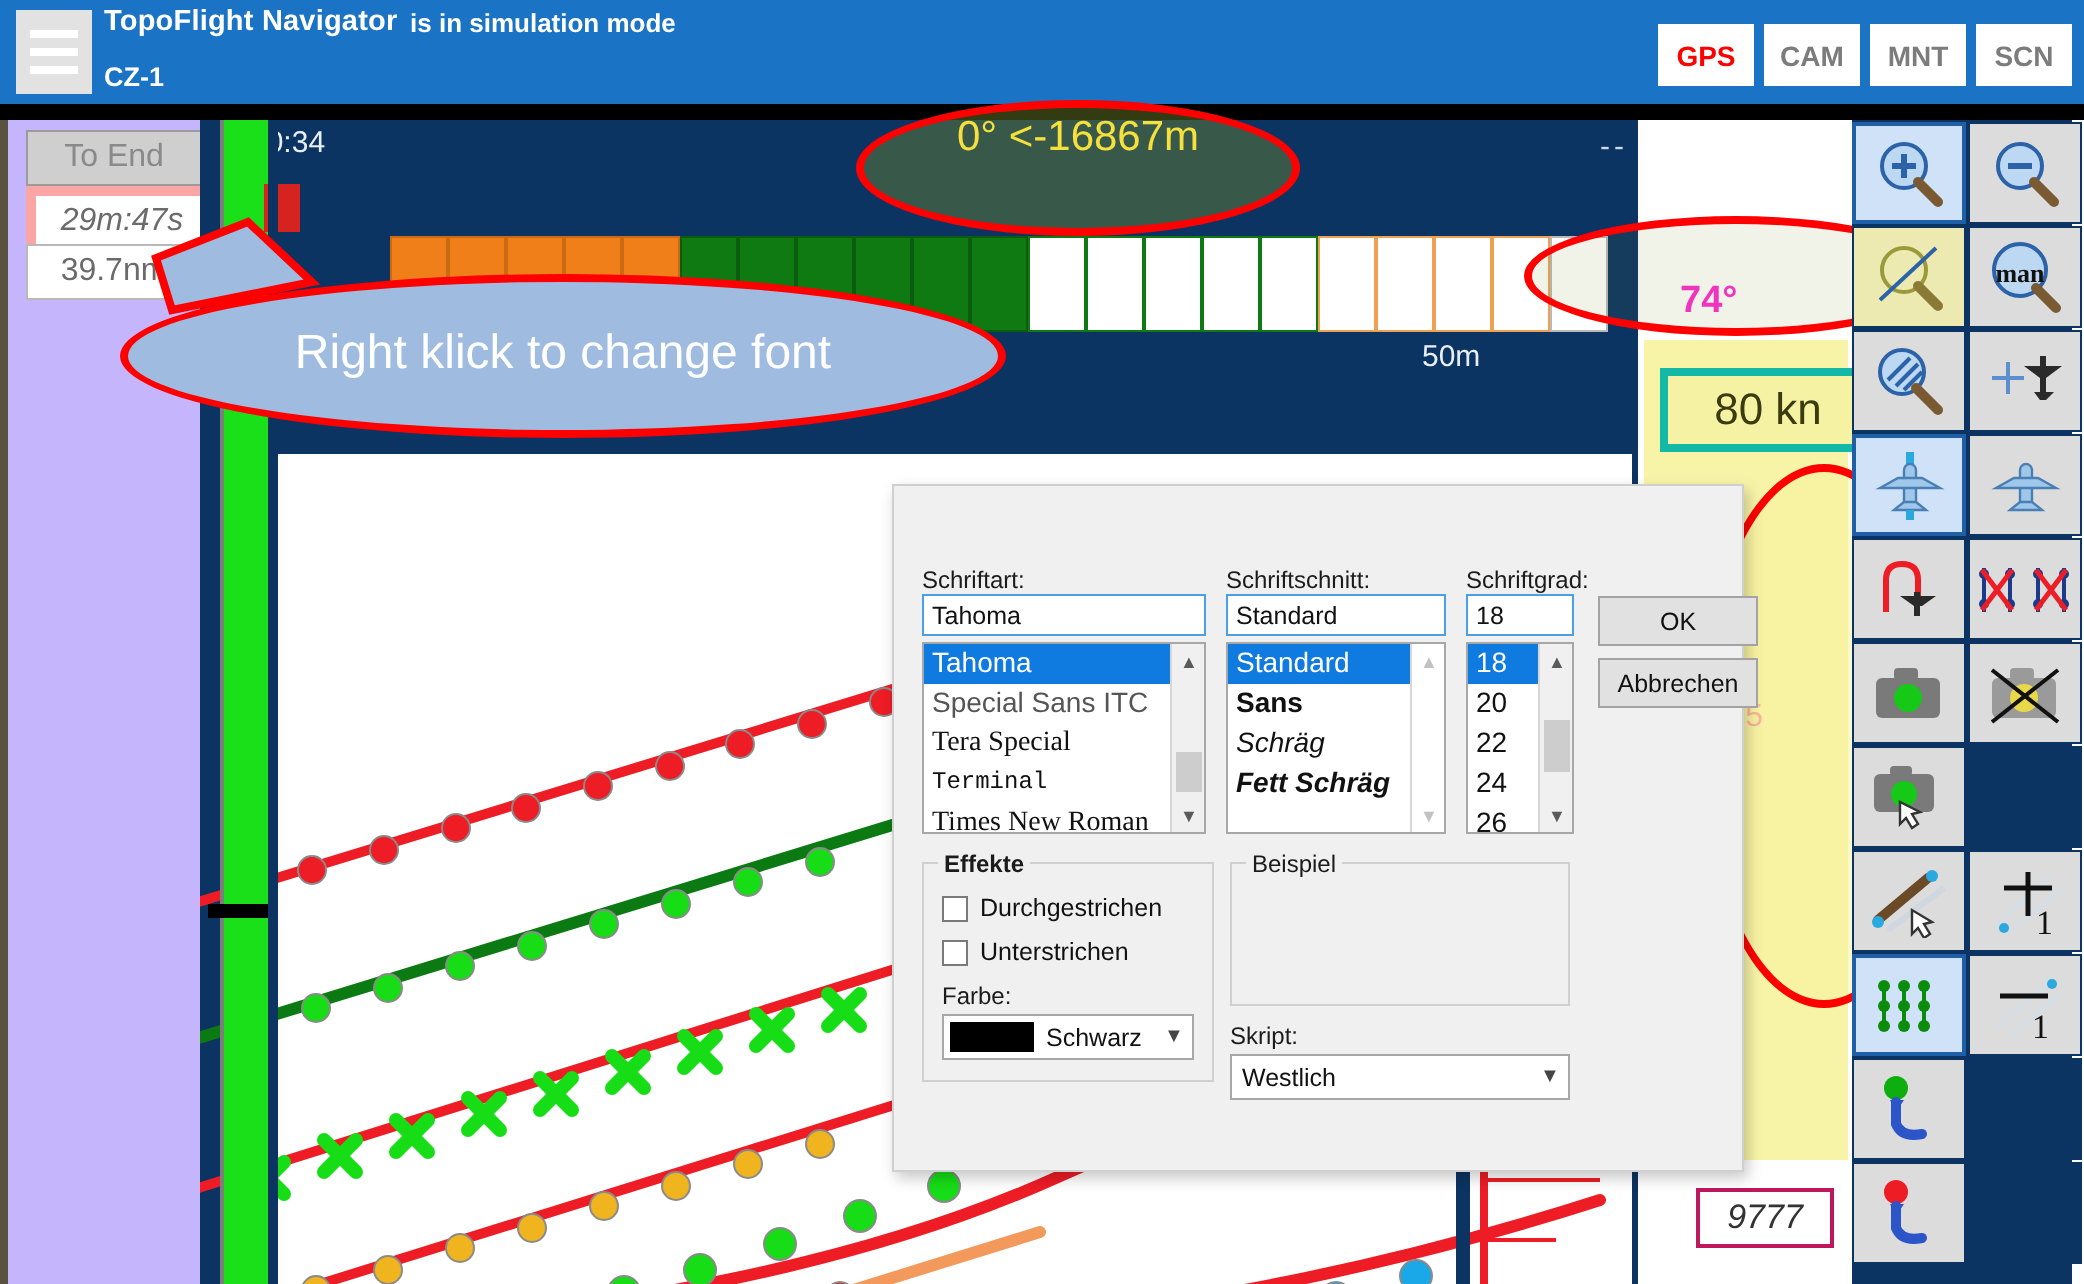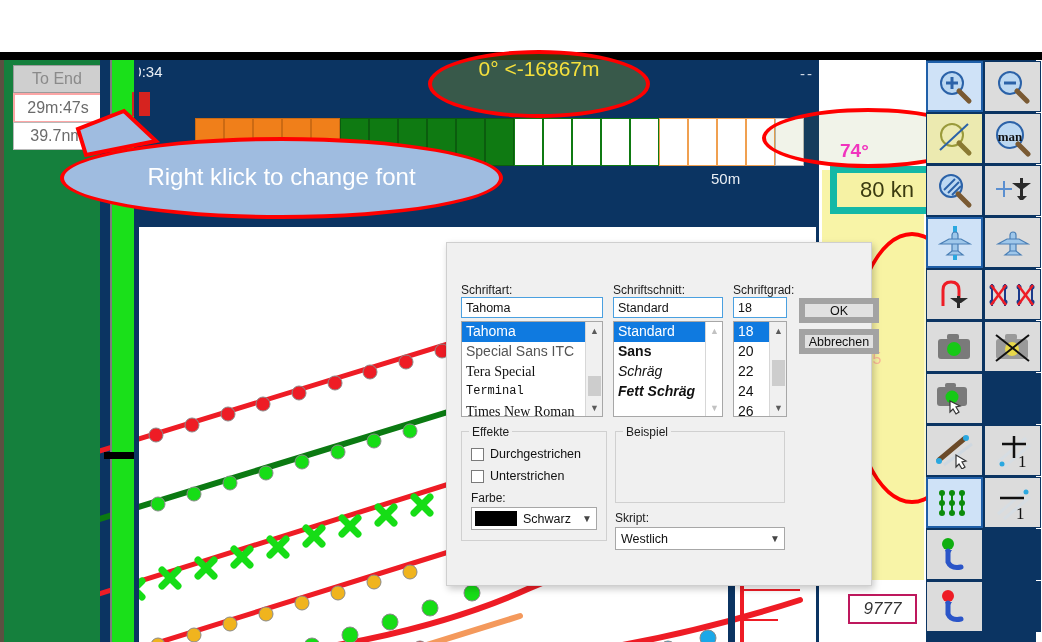--- a/index.html
+++ b/index.html
@@ -16,26 +16,26 @@
   .app-proj{position:absolute;left:52px;top:31px;color:#ffffff;font-size:13.5px;font-weight:bold;}
   .modebtns{position:absolute;right:6px;top:12px;display:flex;gap:5px;}
   .modebtn{width:48px;height:31px;background:#ffffff;display:flex;align-items:center;justify-content:center;
            font-size:14px;font-weight:bold;color:#7c7c7c;}
   .modebtn.active{color:#ff0000;}
 
   
   .blackstrip{position:absolute;left:0;top:52px;width:1042px;height:8px;background:#000000;}
 
   
-  .leftpanel{position:absolute;left:0;top:60px;width:100px;height:582px;background:#15803d;
+  .leftpanel{position:absolute;left:0;top:60px;width:100px;height:582px;background:#c4b5fd;
              border-left:4px solid #5b5141;}
   .lp-btn{position:absolute;left:9px;width:86px;height:26px;display:flex;align-items:center;justify-content:center;
           font-size:16px;color:#8a8a8a;}
   .lp-toend{top:5px;background:#cfcfcf;border:1px solid #9b9b9b;}
-  .lp-time{top:33px;background:#ffffff;border:2px solid #fca5a5;color:#6b6b6b;}
+  .lp-time{top:33px;background:#ffffff;border:5px solid #fca5a5;color:#6b6b6b;font-style:italic;}
   .lp-dist{top:62px;background:#ffffff;border:1px solid #b9b9b9;color:#6b6b6b;}
 
   
   .maparea{position:absolute;left:100px;top:60px;width:826px;height:582px;background:#0b3462;overflow:hidden;}
   .mapwhite{position:absolute;left:36px;top:167px;width:790px;height:415px;background:#ffffff;}
   .clocktxt{position:absolute;left:25px;top:3px;color:#e9eef4;font-size:15px;}
 
   
   .greenribbon{position:absolute;left:10px;top:0;width:22px;height:582px;background:#1ae01a;border-left:2px solid #7d7d7d;border-right:2px solid #0b3462;}
   .redtick{position:absolute;left:32px;top:32px;width:18px;height:24px;background:#d6231f;}
@@ -45,21 +45,21 @@
   
   .progrow{position:absolute;left:95px;top:58px;height:48px;display:flex;gap:0px;}
   .progrow .cell{width:29px;height:48px;border:1px solid #b9b9b9;box-sizing:border-box;}
   .lbl50a{position:absolute;left:100px;top:110px;color:#e9eef4;font-size:15px;}
   .lbl50b{position:absolute;left:611px;top:110px;color:#e9eef4;font-size:15px;}
   .dashmark{position:absolute;left:700px;top:5px;color:#cfd8e4;font-size:15px;letter-spacing:2px;}
 
   
   .infocol{position:absolute;left:716px;top:0;width:110px;height:582px;background:#ffffff;border-left:3px solid #0b3462;border-right:3px solid #5b8fd0;}
   .deg74{position:absolute;left:740px;top:80px;color:#ff2bd0;font-size:19px;font-weight:bold;}
-  .knbox{position:absolute;left:730px;top:106px;width:100px;height:34px;background:#f6f2a4;border:7px solid #14b8a6;
+  .knbox{position:absolute;left:730px;top:124px;width:100px;height:34px;background:#f6f2a4;border:4px solid #14b8a6;
          display:flex;align-items:center;justify-content:center;font-size:22px;color:#3b3b10;}
   .pinkval1{position:absolute;left:737px;top:290px;color:#ff6a8e;font-size:16px;}
   .pinkval2{position:absolute;left:737px;top:380px;color:#ff6a8e;font-size:16px;}
   .numbox9777{position:absolute;left:748px;top:534px;width:65px;height:26px;background:#ffffff;border:2px solid #be185d;
               display:flex;align-items:center;justify-content:center;font-size:17px;font-style:italic;color:#333;}
 
   
   .yellowband{position:absolute;left:722px;top:110px;width:102px;height:410px;background:rgba(247,243,160,.92);}
 
   
@@ -95,21 +95,21 @@
   .fld-inp{position:absolute;background:#ffffff;border:1px solid #4aa0e0;box-sizing:border-box;
            font-size:12.5px;color:#111;padding:2px 4px;height:21px;line-height:17px;}
   .lst{position:absolute;background:#ffffff;border:1px solid #a7a7a7;box-sizing:border-box;overflow:hidden;}
   .lst .row{font-size:14px;color:#111;padding:1px 4px;line-height:17.5px;height:18px;white-space:nowrap;overflow:hidden;}
   .lst .row.sel{background:#0f7ae0;color:#ffffff;}
   .sb{position:absolute;top:0;width:17px;height:100%;background:#f0f0f0;border-left:1px solid #d7d7d7;box-sizing:border-box;}
   .sb .ar{position:absolute;left:0;width:17px;height:17px;display:flex;align-items:center;justify-content:center;
           font-size:9px;color:#5a5a5a;}
   .sb .ar.up{top:0;} .sb .ar.dn{bottom:0;}
   .sb .thumb{position:absolute;left:2px;width:13px;background:#cdcdcd;}
-  .dbtn{position:absolute;width:80px;height:25px;background:#e1e1e1;border:6px solid #a3a3a3;box-sizing:border-box;
+  .dbtn{position:absolute;width:80px;height:25px;background:#e1e1e1;border:1px solid #a3a3a3;box-sizing:border-box;
         font-size:12.5px;color:#111;display:flex;align-items:center;justify-content:center;}
   .grp{position:absolute;border:1px solid #d0d0d0;box-sizing:border-box;}
   .grp-t{position:absolute;background:#f0f0f0;font-size:12px;color:#1b1b1b;padding:0 3px;}
   .chk{position:absolute;display:flex;align-items:center;gap:6px;font-size:12.5px;color:#111;}
   .chk .bx{width:13px;height:13px;background:#ffffff;border:1px solid #7a7a7a;box-sizing:border-box;}
   .combo{position:absolute;background:#ffffff;border:1px solid #a7a7a7;box-sizing:border-box;
          display:flex;align-items:center;font-size:12.5px;color:#111;height:23px;}
   .combo .swatch{width:42px;height:15px;background:#000000;margin:0 6px 0 3px;}
   .combo .cv{flex:1;}
   .combo .cc{width:18px;text-align:center;color:#454545;font-size:10px;}
@@ -117,20 +117,36 @@
             display:flex;align-items:center;justify-content:center;font-size:26px;color:#111;}
 
   
   .mapsvg{position:absolute;left:0;top:0;}
 </style>
 </head>
 <body>
 
 <div id="root">
 
+  <div class="titlebar">
+    <div class="hamburger">
+      <i></i>
+        <i></i>
+        <i></i>
+    </div>
+    <div class="app-title">TopoFlight Navigator</div>
+    <div class="app-sub">is in simulation mode</div>
+    <div class="app-proj">CZ-1</div>
+    <div class="modebtns">
+      <div class="modebtn active">GPS</div>
+      <div class="modebtn">CAM</div>
+      <div class="modebtn">MNT</div>
+      <div class="modebtn">SCN</div>
+    </div>
+  </div>
   <div class="blackstrip"></div>
 
   <div class="leftpanel">
     <div class="lp-btn lp-toend">To End</div>
     <div class="lp-btn lp-time">29m:47s</div>
     <div class="lp-btn lp-dist">39.7nm</div>
   </div>
 
   <div class="maparea">
 
@@ -357,21 +373,21 @@
         <div class="ar up">▲</div>
         <div class="thumb" style="top:38px;height:26px;"></div>
         <div class="ar dn">▼</div>
       </div>
     </div>
 
     <div class="dbtn" style="left:352px;top:55px;">OK</div>
     <div class="dbtn" style="left:352px;top:86px;">Abbrechen</div>
 
     <div class="grp" style="left:14px;top:188px;width:146px;height:110px;"></div>
-    <div class="grp-t" style="left:22px;top:182px;">Effekte</div>
+    <div class="grp-t" style="left:22px;top:182px;font-weight:bold;">Effekte</div>
     <div class="chk" style="left:24px;top:204px;">
       <span class="bx"></span>
       <span>Durchgestrichen</span>
     </div>
     <div class="chk" style="left:24px;top:226px;">
       <span class="bx"></span>
       <span>Unterstrichen</span>
     </div>
     <div class="fld-lbl" style="left:24px;top:248px;">Farbe:</div>
     <div class="combo" style="left:24px;top:264px;width:126px;">

